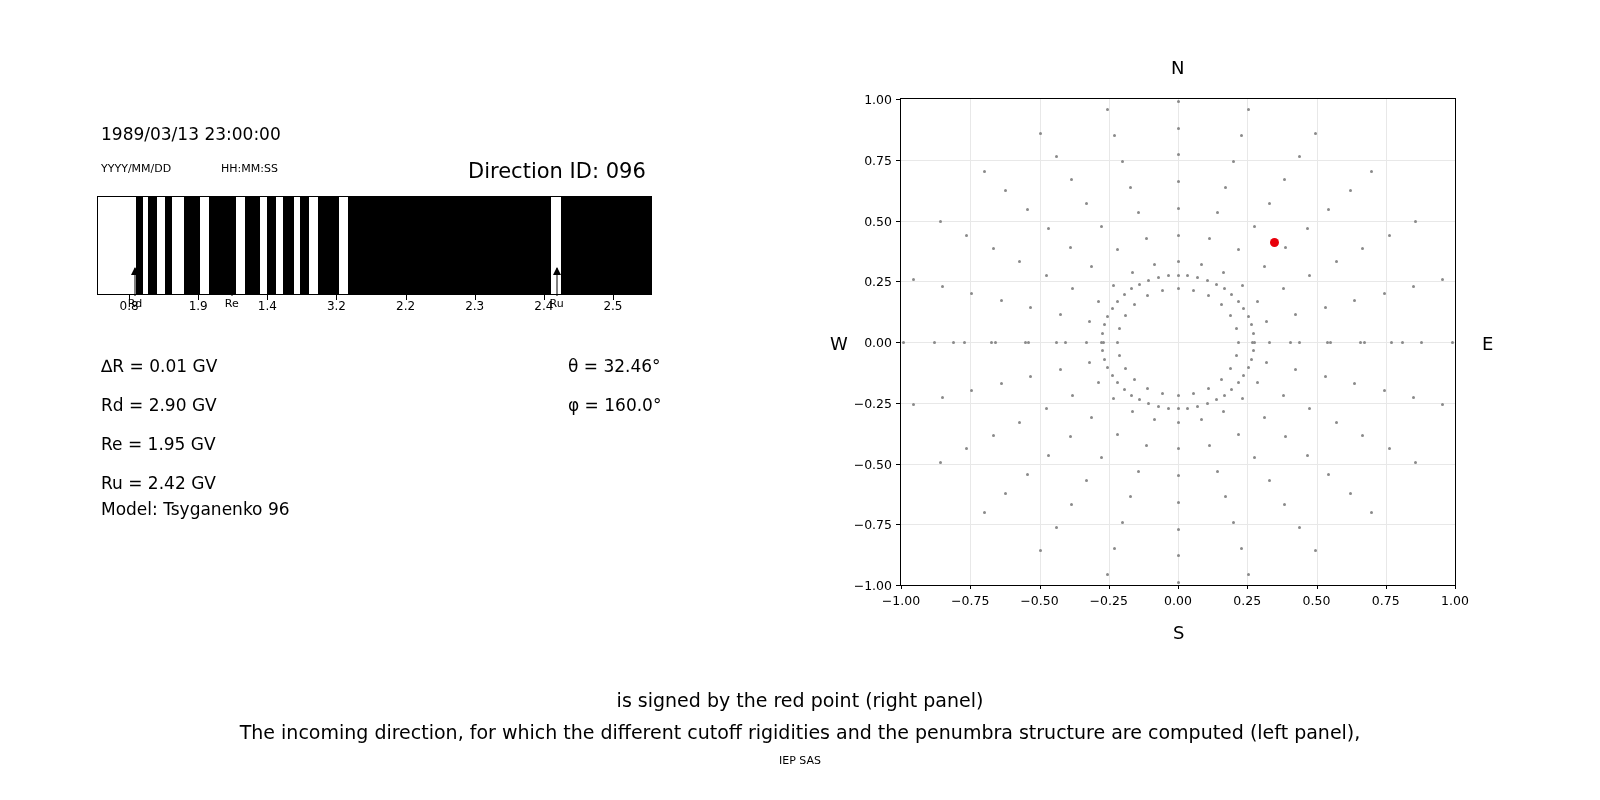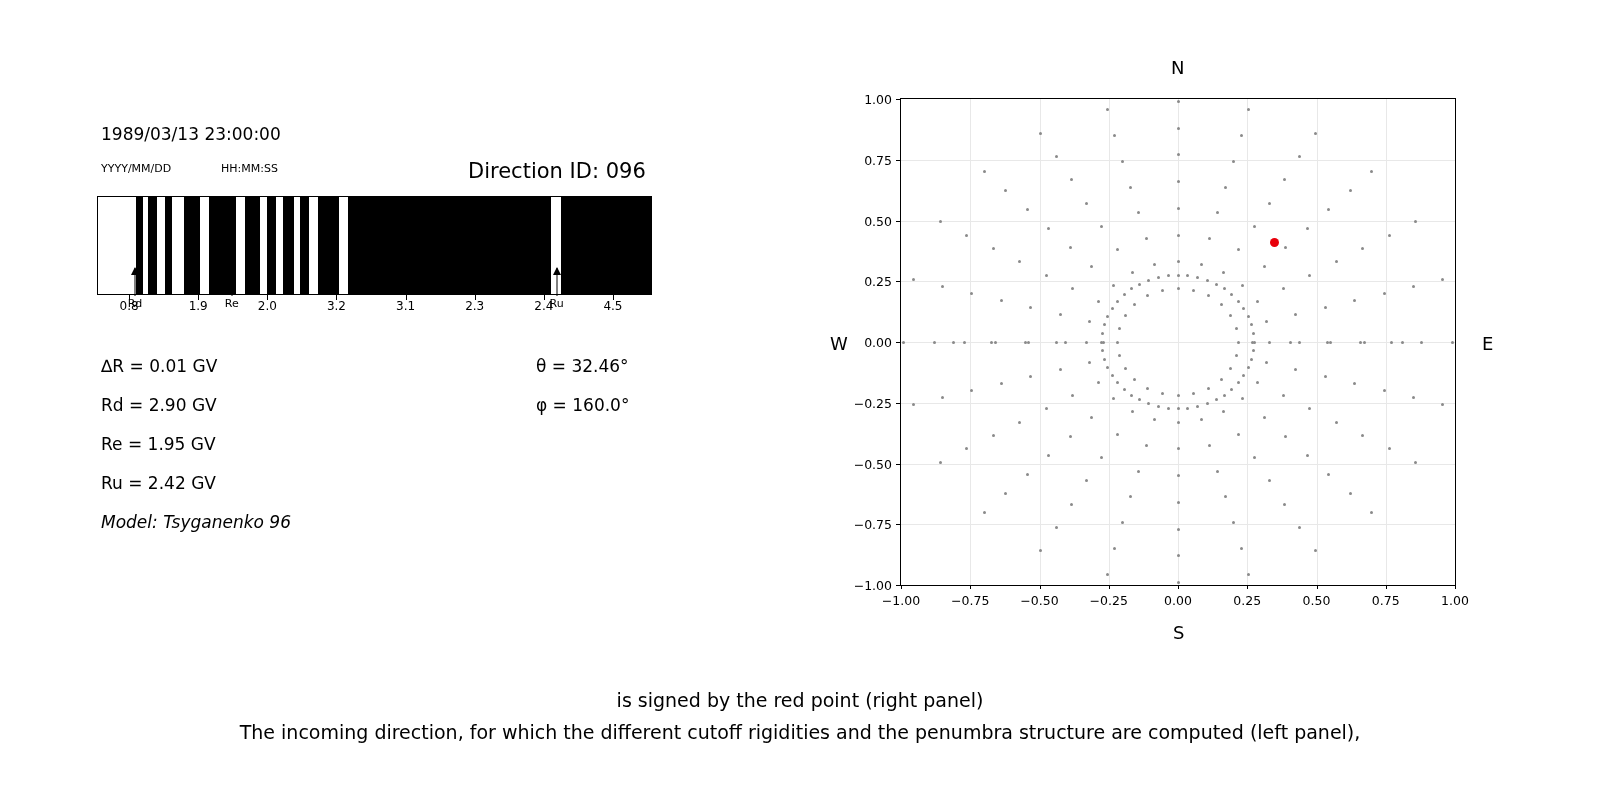--- a/index.html
+++ b/index.html
@@ -142,21 +142,21 @@
     white-space: nowrap;
   }
 
   
   .stat {
     position: absolute;
     font-size: 17px;
     white-space: nowrap;
   }
   .col-left { left: 101px; }
-  .col-right { left: 536px; }
+  .col-right { left: 568px; }
 
   
   .right-panel {
     position: absolute;
     left: 800px;
     top: 0px;
     width: 800px;
     height: 660px;
   }
   .plot-frame {
@@ -263,38 +263,38 @@
         <div class="pen-band" style="left: 219.817px; width: 20.7375px;"></div>
         <div class="pen-band" style="left: 249.541px; width: 203.227px;"></div>
         <div class="pen-band" style="left: 463.137px; width: 89.8625px;"></div>
       </div>
     <div class="pen-axis" id="pen-axis">
         <div class="pen-tick" style="left: 32.1063px;"></div>
         <div class="pen-ticklabel" style="left: 32.1063px;">0.8</div>
         <div class="pen-tick" style="left: 101.231px;"></div>
         <div class="pen-ticklabel" style="left: 101.231px;">1.9</div>
         <div class="pen-tick" style="left: 170.356px;"></div>
-        <div class="pen-ticklabel" style="left: 170.356px;">2.0</div>
+        <div class="pen-ticklabel" style="left: 170.356px;">1.4</div>
         <div class="pen-tick" style="left: 239.481px;"></div>
         <div class="pen-ticklabel" style="left: 239.481px;">3.2</div>
         <div class="pen-tick" style="left: 308.606px;"></div>
-        <div class="pen-ticklabel" style="left: 308.606px;">3.1</div>
+        <div class="pen-ticklabel" style="left: 308.606px;">2.2</div>
         <div class="pen-tick" style="left: 377.731px;"></div>
         <div class="pen-ticklabel" style="left: 377.731px;">2.3</div>
         <div class="pen-tick" style="left: 446.856px;"></div>
         <div class="pen-ticklabel" style="left: 446.856px;">2.4</div>
         <div class="pen-tick" style="left: 515.981px;"></div>
-        <div class="pen-ticklabel" style="left: 515.981px;">4.5</div>
+        <div class="pen-ticklabel" style="left: 515.981px;">2.5</div>
       </div>
 
     <div class="stat col-left" style="top:356px;">∆R = 0.01 GV</div>
     <div class="stat col-left" style="top:395px;">Rd = 2.90 GV</div>
     <div class="stat col-left" style="top:434px;">Re = 1.95 GV</div>
     <div class="stat col-left" style="top:473px;">Ru = 2.42 GV</div>
-    <div class="stat col-left" style="top:512px;font-style:italic;">Model: Tsyganenko 96</div>
+    <div class="stat col-left" style="top:499px;">Model: Tsyganenko 96</div>
 
     <div class="stat col-right" style="top:356px;">θ = 32.46°</div>
     <div class="stat col-right" style="top:395px;">φ = 160.0°</div>
   <div class="marker" style="left: 115.019px; top: 268px;">
         <div class="shaft"></div>
         <div class="head"></div>
         <div class="mlabel">Rd</div>
       </div>
       <div class="marker" style="left: 211.794px; top: 268px;">
         <div class="shaft"></div>
@@ -618,13 +618,14 @@
         <div class="tickmark-x" style="left: 585.75px; top: 585px;"></div>
         <div class="ax-xtick" style="left: 655px; top: 593px;">1.00</div>
         <div class="tickmark-x" style="left: 655px; top: 585px;"></div>
       </div>
   </div>
 
   <div class="caption">
     <div>is signed by the red point (right panel)</div>
     <div>The incoming direction, for which the different cutoff rigidities and the penumbra structure are computed (left panel),</div>
   </div>
+  <div class="footer">IEP SAS</div>
 </div>
 
 </body></html>

